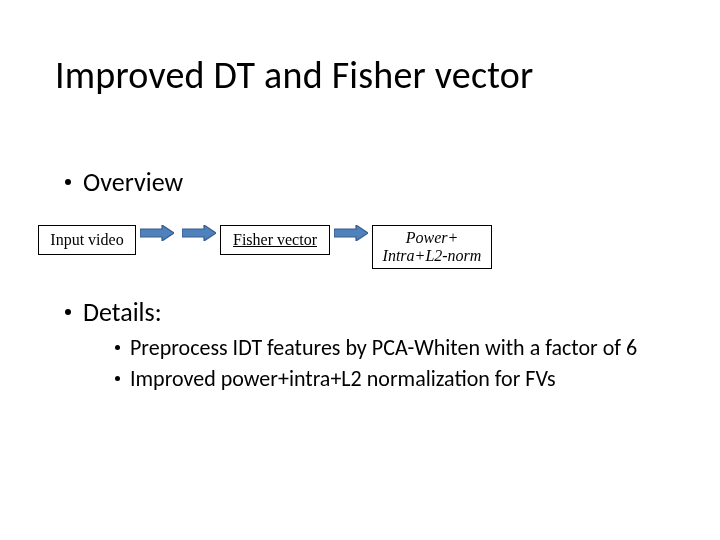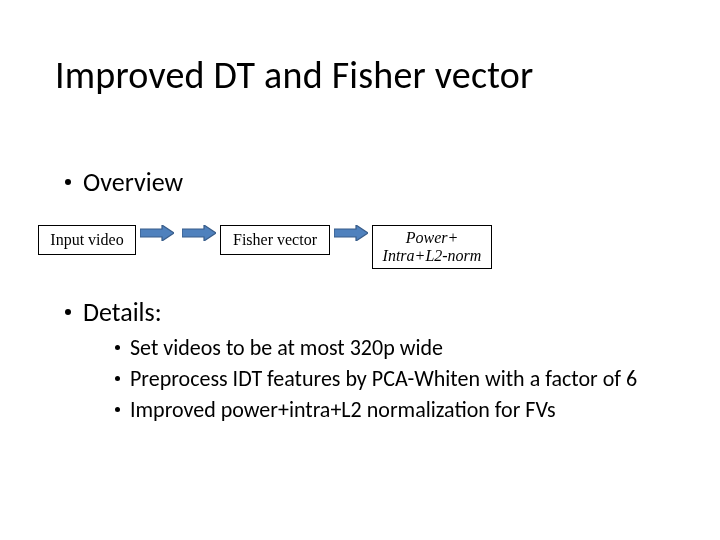--- a/index.html
+++ b/index.html
@@ -65,21 +65,21 @@
     display: flex;
     align-items: center;
     justify-content: center;
     padding: 4px 6px;
     box-sizing: border-box;
     background: #fff;
     flex: 0 0 auto;
   }
   .box.b1 { width: 98px;  height: 30px; }
   .box.b2 { width: 170px; height: 30px; }
-  .box.b3 { width: 110px; height: 30px; }
+  .box.b3 { width: 110px; height: 30px; text-decoration: underline; }
   .box.b4 { width: 120px; height: 44px; }
   .arrow {
     flex: 0 0 auto;
     width: 34px;
     height: 16px;
     margin: 0 4px;
   }
   .arrow svg { display: block; }
   .details-hdr {
     position: absolute;
@@ -138,24 +138,20 @@
   </div>
 
   <div class="details-hdr bullet-row">
     <span class="bullet-dot"></span>
     <span>Details:</span>
   </div>
 
   <div class="details-list">
     <div class="bullet-row">
       <span class="bullet-dot small"></span>
-      <span>Set videos to be at most 320p wide</span>
-    </div>
-    <div class="bullet-row">
-      <span class="bullet-dot small"></span>
       <span>Preprocess IDT features by PCA-Whiten with a factor of 6</span>
     </div>
     <div class="bullet-row">
       <span class="bullet-dot small"></span>
       <span>Improved power+intra+L2 normalization for FVs</span>
     </div>
   </div>
 
 </div>
 

